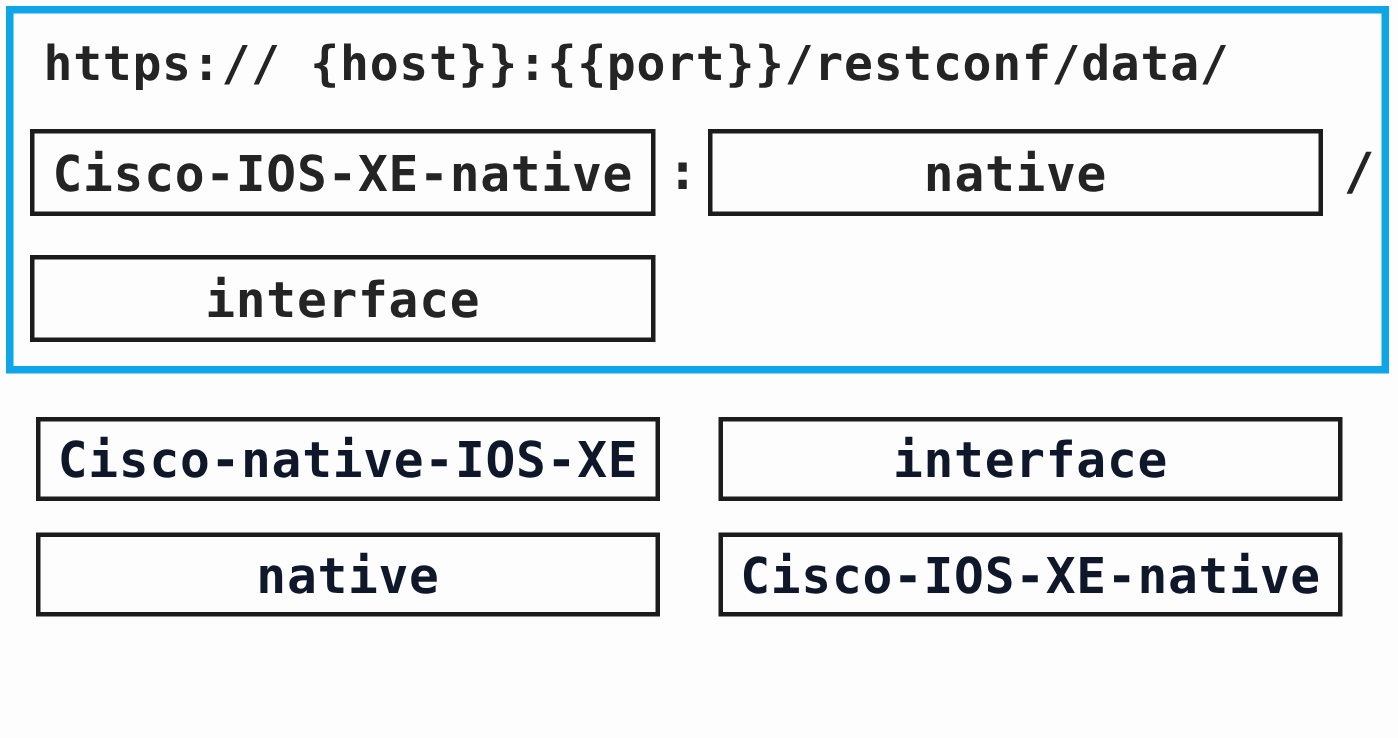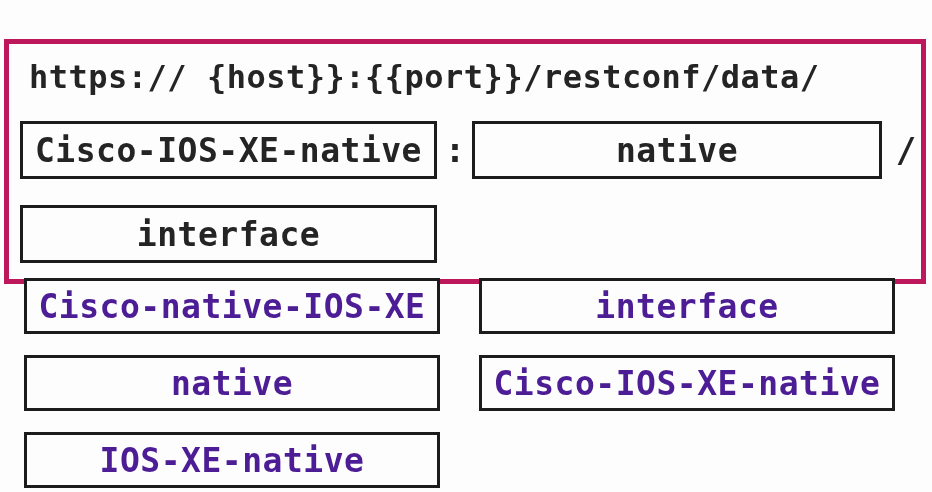--- a/index.html
+++ b/index.html
@@ -18,23 +18,22 @@
   }
   * { box-sizing: border-box; }
 
   
   .url-panel {
     position: absolute;
     left: 4px;
     top: 4px;
     width: 922px;
     height: 245px;
-    border: 5px solid #be185d;
+    border: 5px solid #0ea5e9;
     background: #fdfdfd;
-    margin-top: 35px;
   }
   .url-text {
     position: absolute;
     left: 20px;
     top: 14px;
     font-size: 32px;
     font-weight: 700;
     letter-spacing: 0.5px;
     white-space: pre;
     color: #242424;
@@ -82,21 +81,21 @@
   .option {
     height: 56px;
     border: 3px solid #1c1c1c;
     background: #fdfdfd;
     display: flex;
     align-items: center;
     justify-content: center;
     font-size: 33px;
     font-weight: 700;
     letter-spacing: 0.5px;
-    color: #4c1d95;
+    color: #0f172a;
     cursor: grab;
   }
 </style>
 </head>
 <body>
 
 <div class="canvas">
 
   <div class="url-panel">
     <div class="url-text">https:// {host}}:{{port}}/restconf/data/</div>
@@ -110,16 +109,15 @@
     <div class="sep sep-slash">/</div>
 
     <div class="slot slot-c">interface</div>
   </div>
 
   <div class="options-grid">
     <div class="option">Cisco-native-IOS-XE</div>
     <div class="option">interface</div>
     <div class="option">native</div>
     <div class="option">Cisco-IOS-XE-native</div>
-    <div class="option">IOS-XE-native</div>
   </div>
 
 </div>
 
 </body></html>

